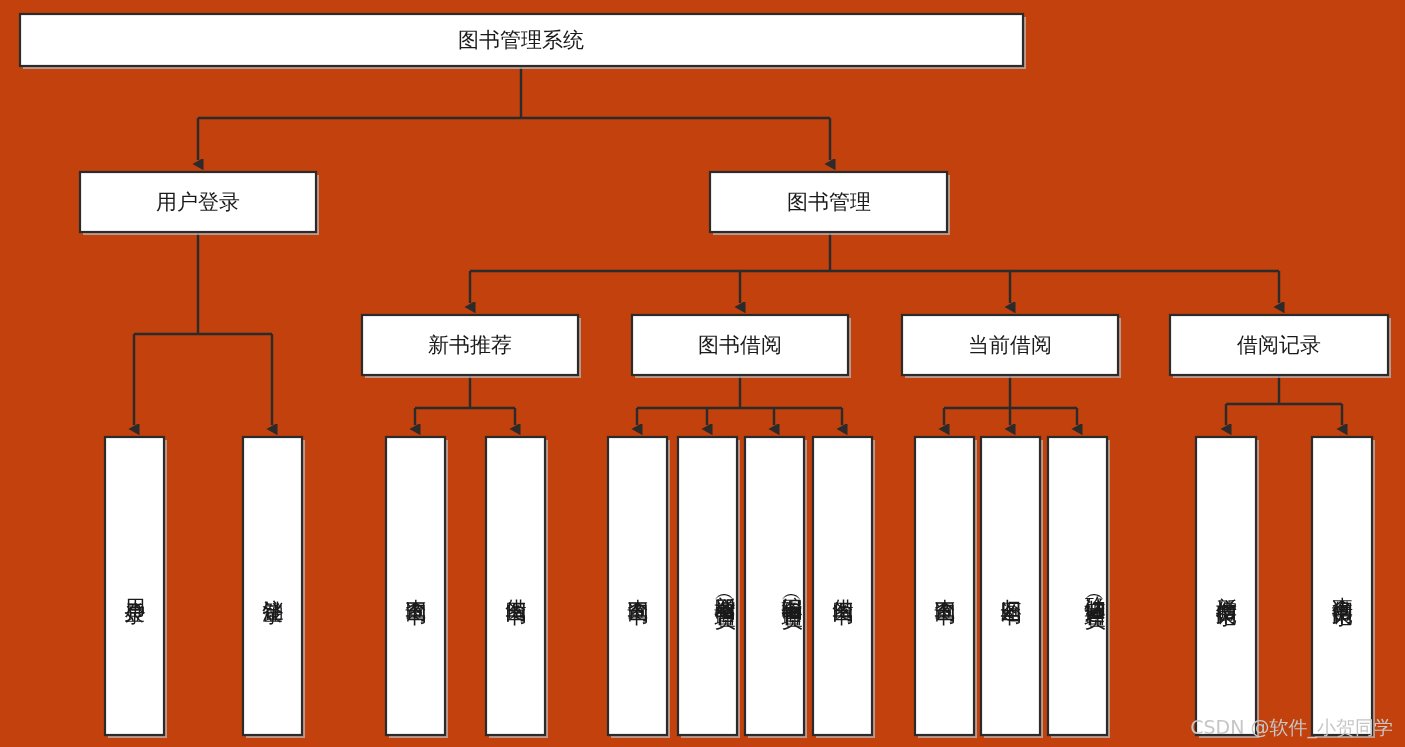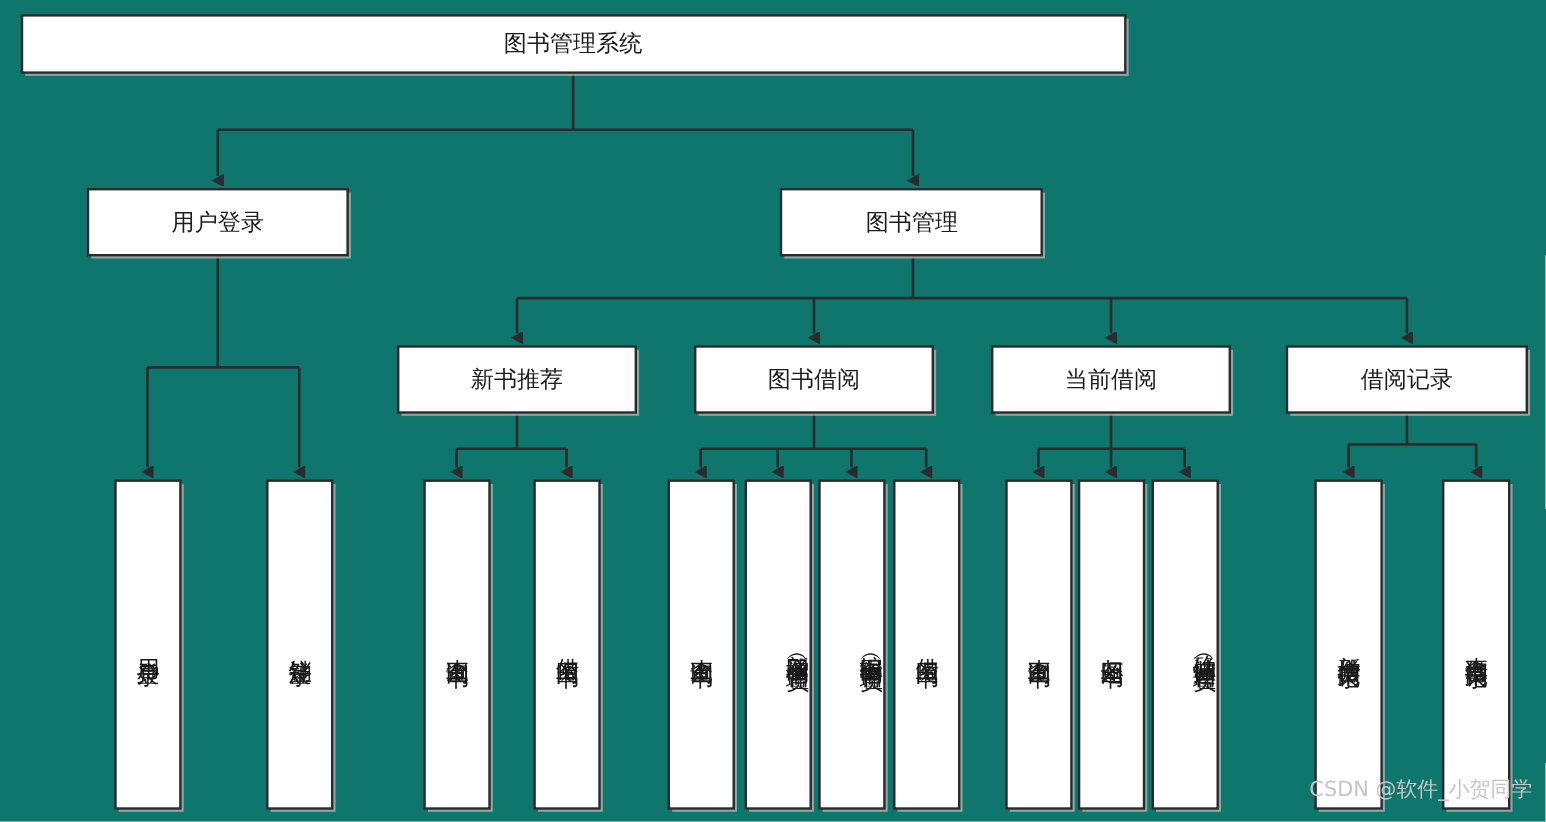--- a/index.html
+++ b/index.html
@@ -8,21 +8,21 @@
     padding: 0;
     background: #ffffff;
   }
   body {
     font-family: "DejaVu Sans", "Liberation Sans", sans-serif;
   }
   #diagram-root {
     position: relative;
     width: 1405px;
     height: 747px;
-    background: #0f766e;
+    background: #c2410c;
     overflow: hidden;
   }
   svg#flow-svg {
     position: absolute;
     left: 0;
     top: 0;
     width: 1405px;
     height: 747px;
     display: block;
   }
@@ -61,21 +61,21 @@
     line-height: 1.18;
     letter-spacing: 2px;
     color: #1a1a1a;
     white-space: nowrap;
     pointer-events: none;
     user-select: none;
   }
   .watermark {
     position: absolute;
     right: 12px;
-    bottom: 16px;
+    bottom: 6px;
     font-family: "DejaVu Sans", "Liberation Sans", sans-serif;
     font-size: 19px;
     color: #c6c6c6;
     white-space: nowrap;
     user-select: none;
   }
 </style>
 </head>
 <body>
 

